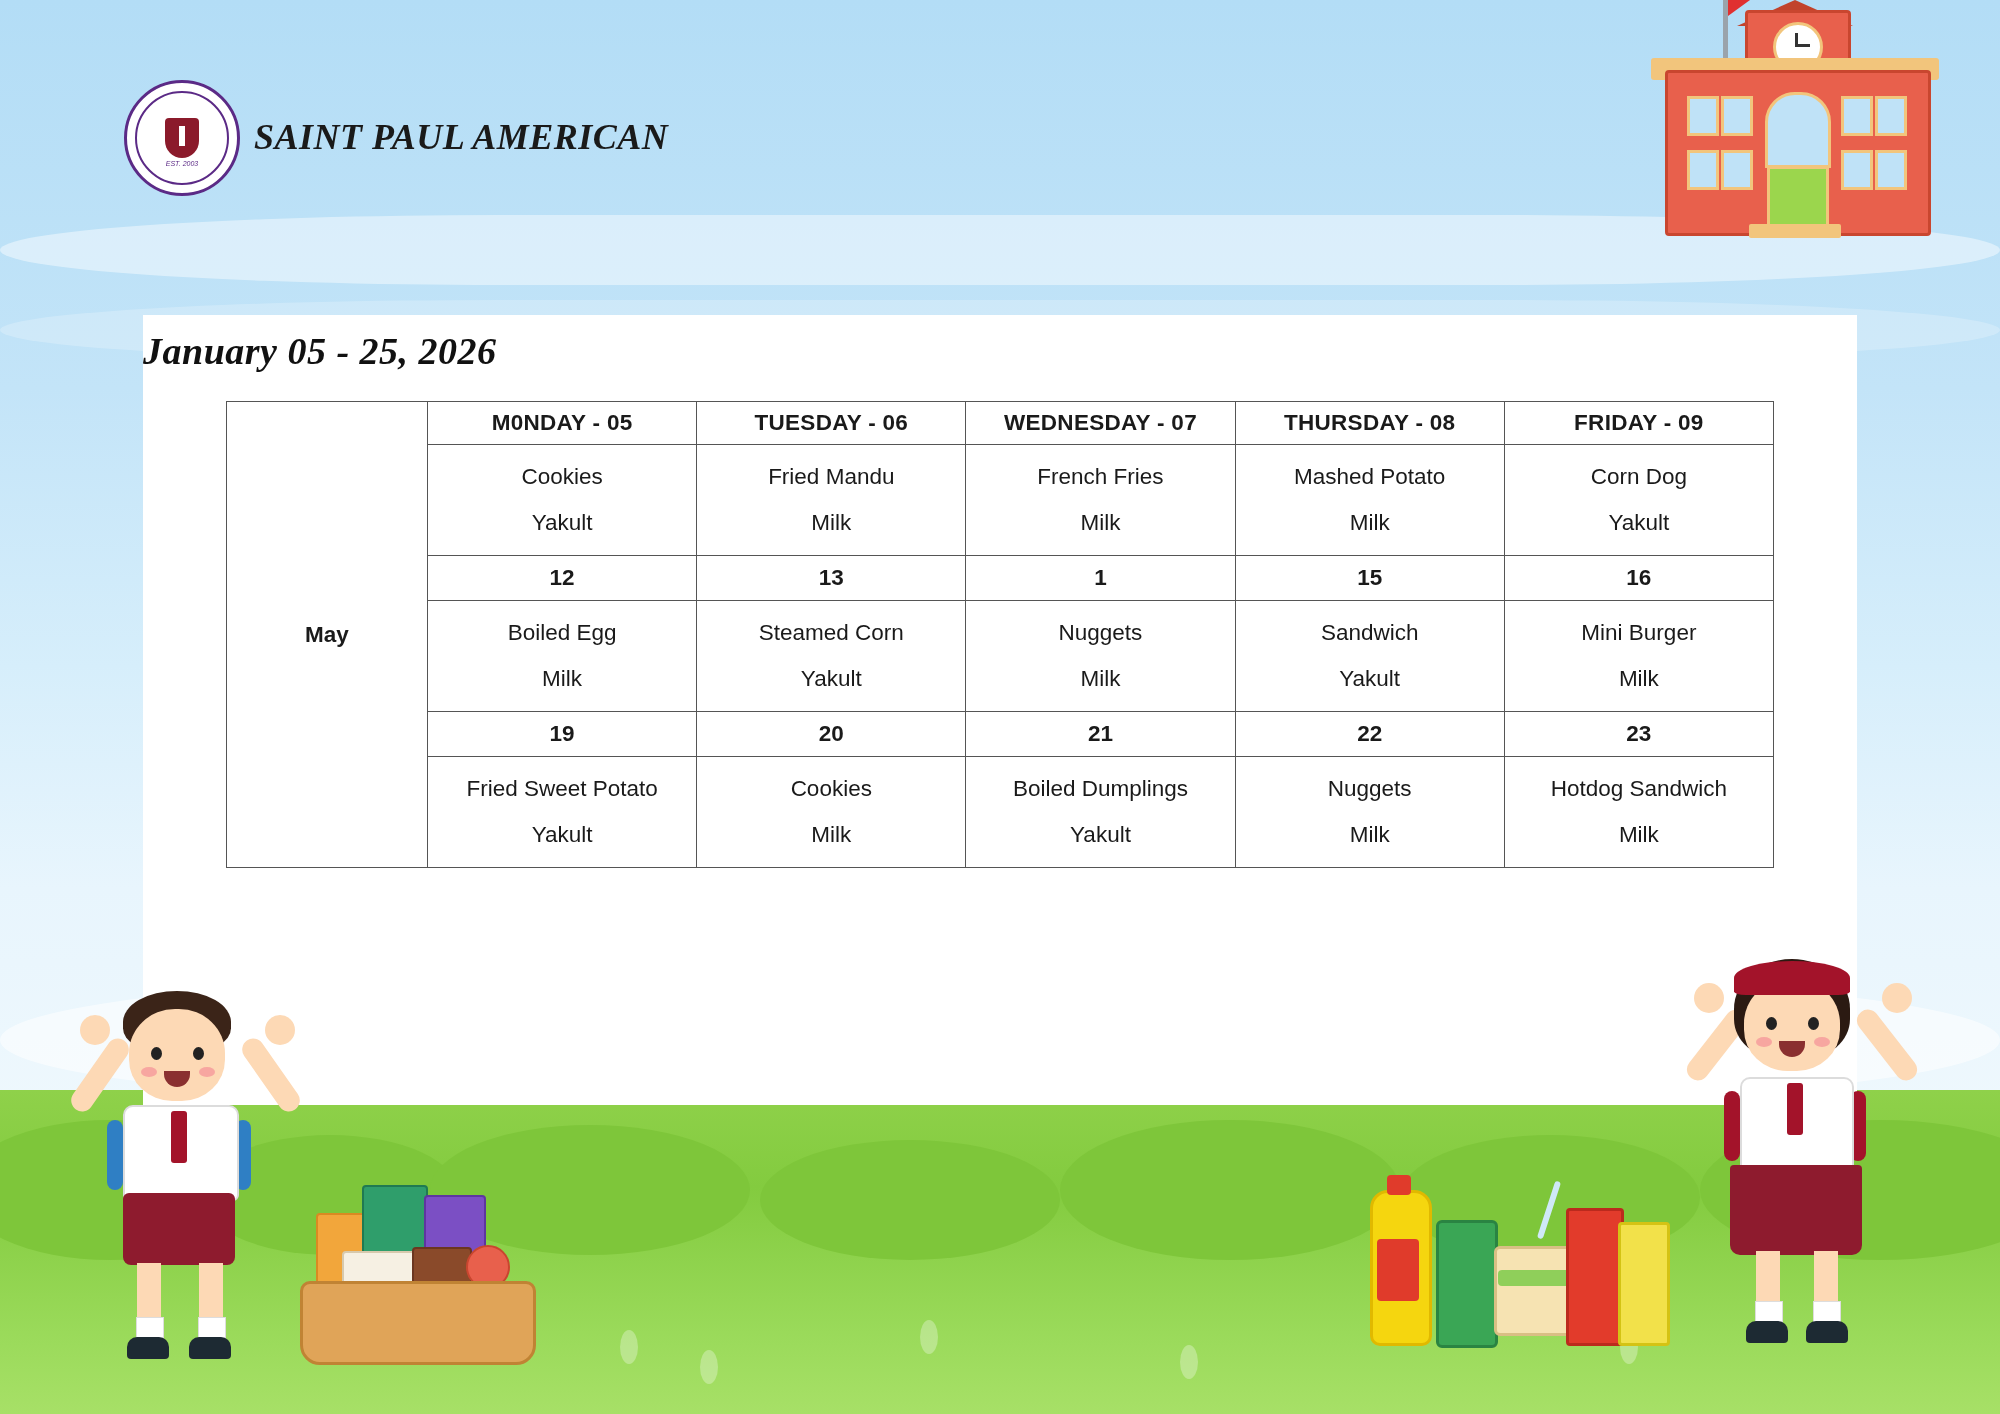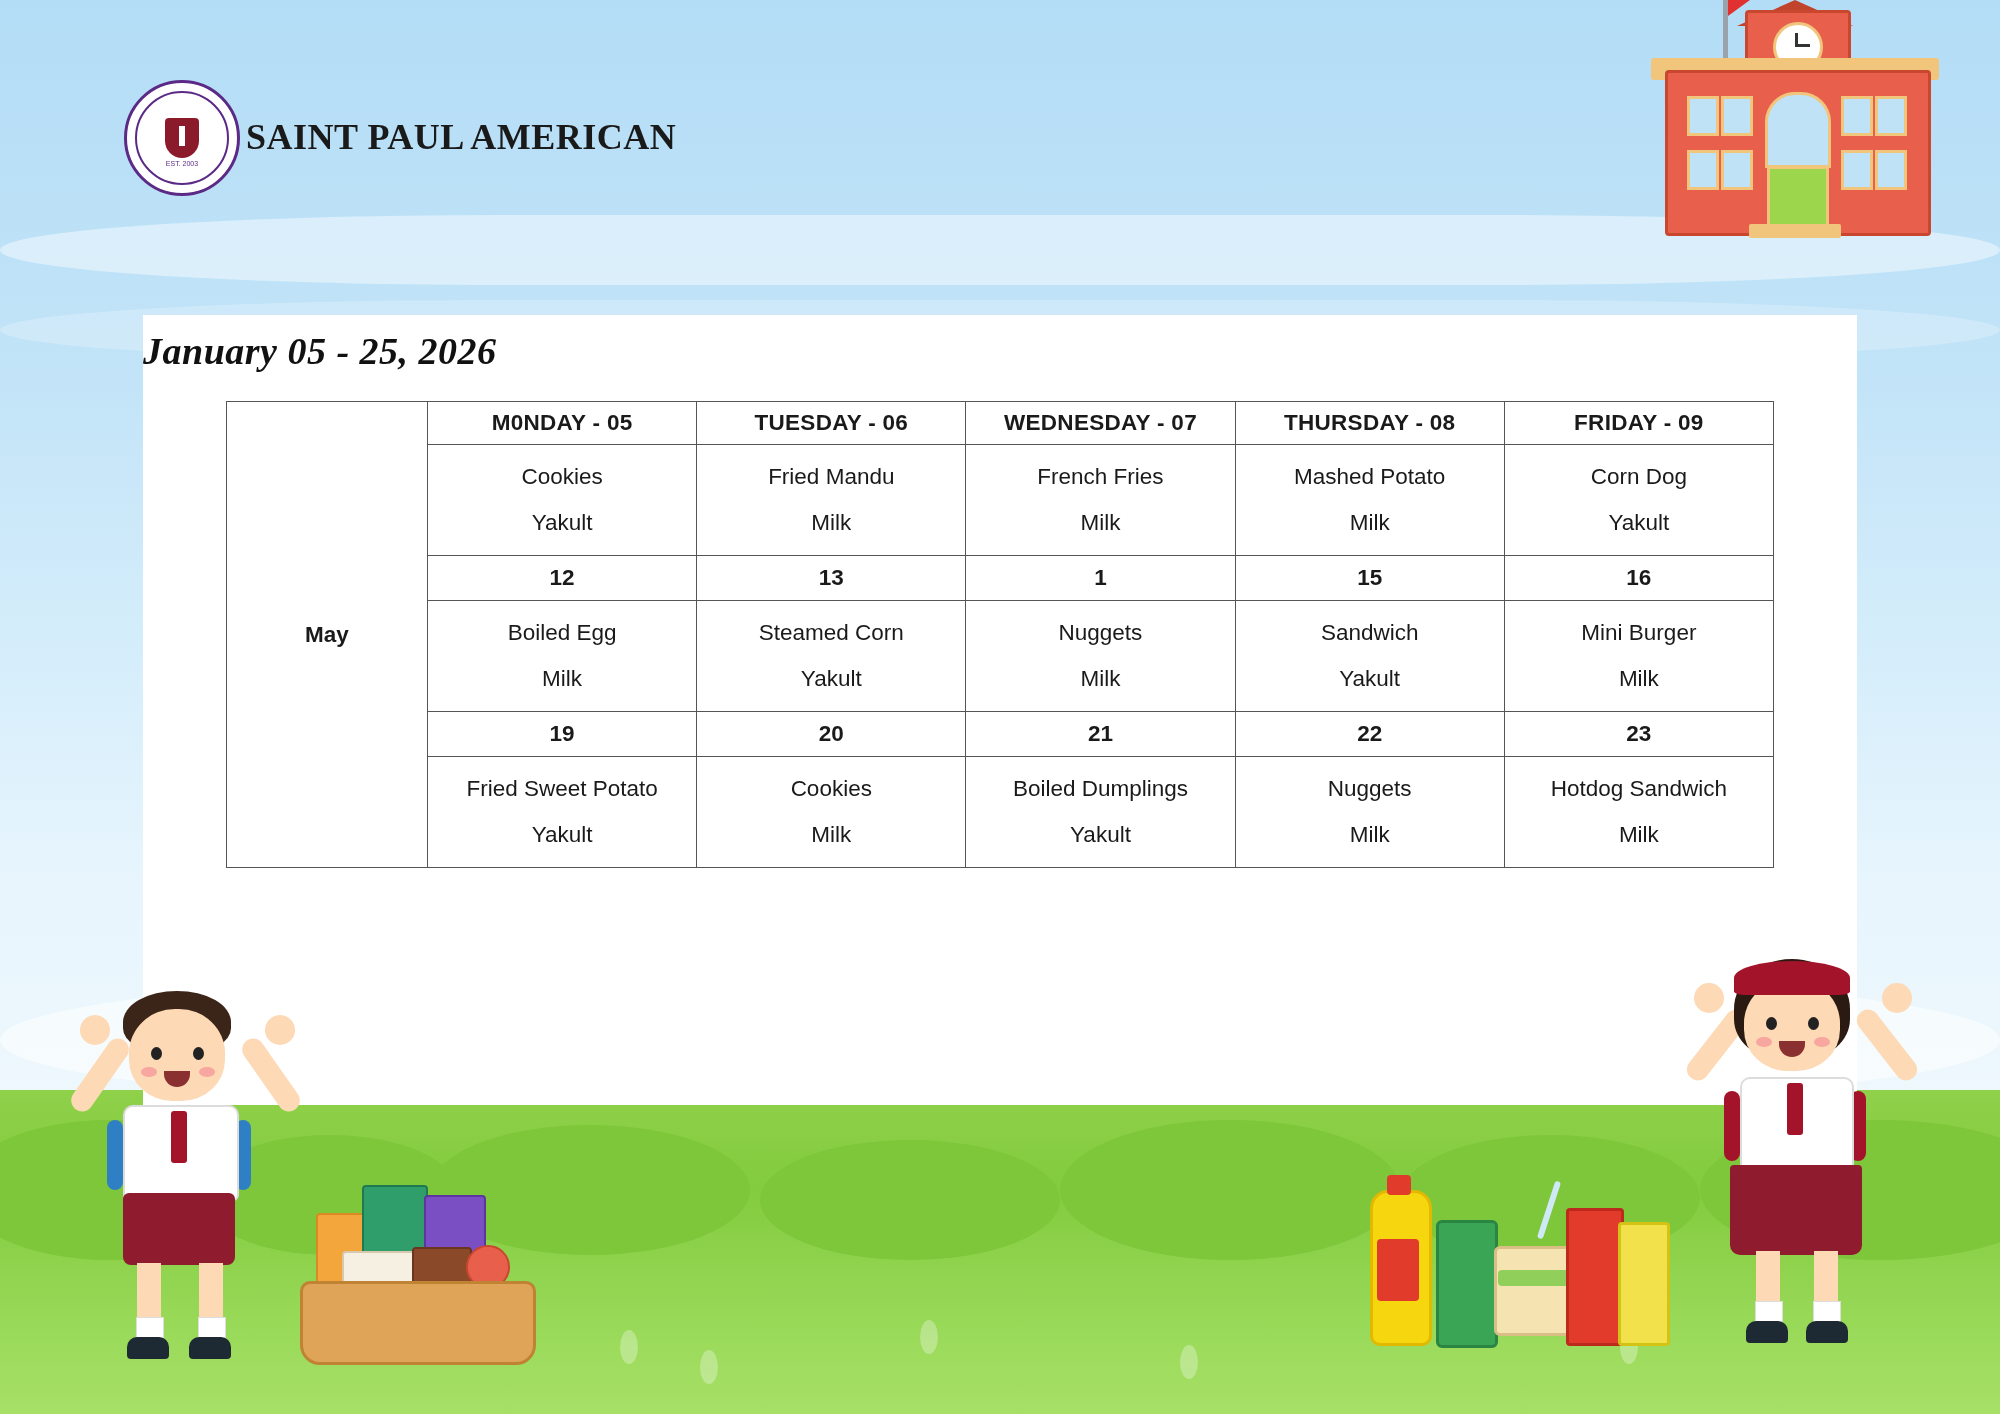--- a/index.html
+++ b/index.html
@@ -137,21 +137,22 @@
     border-top: 16px solid #e03030;
     border-right: 22px solid transparent;
   }
 
   
   .logo-wrap {
     position: absolute;
     left: 124px; top: 80px;
     display: flex;
     align-items: center;
-    gap: 6px;
+    gap: 14px;
+    font-style: italic;
   }
   .seal {
     width: 110px; height: 110px;
     border-radius: 50%;
     border: 3px solid #5b2a86;
     background: #fff;
     position: relative;
     display: flex; align-items: center; justify-content: center;
     flex: 0 0 auto;
   }

